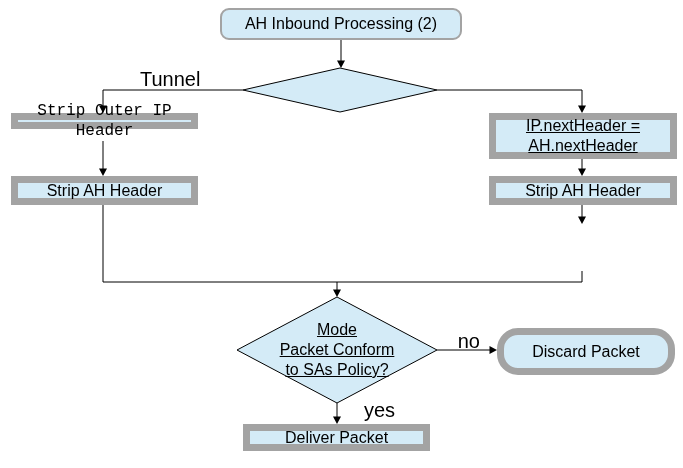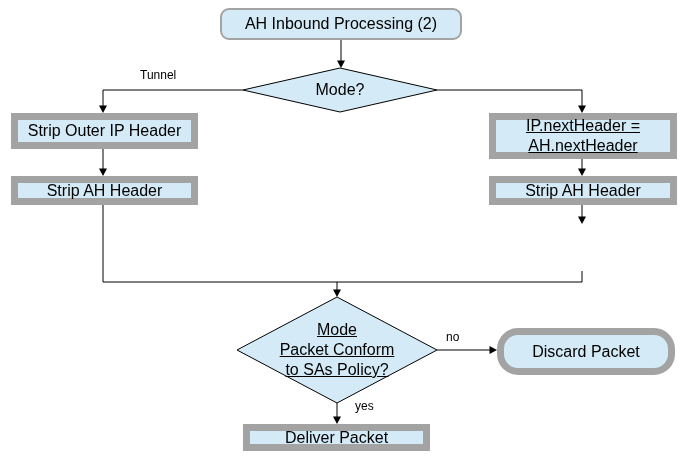--- a/index.html
+++ b/index.html
@@ -14,21 +14,21 @@
   .node{
     position:absolute;box-sizing:border-box;background:#d4ebf7;border:7px solid #a3a3a3;
     display:flex;flex-direction:column;align-items:center;justify-content:center;
     text-align:center;font-size:16px;line-height:20px;
   }
   .title-node{border-width:2px;border-radius:9px;}
   .diamond-text{
     position:absolute;display:flex;flex-direction:column;align-items:center;justify-content:center;
     text-align:center;font-size:16px;line-height:20px;
   }
-  .edge-label{position:absolute;font-size:12px;text-align:left;}
+  .edge-label{position:absolute;font-size:20px;text-align:right;}
   .node span,.diamond-text span{display:block;text-decoration:underline;}
 </style>
 </head>
 <body>
 
 <div class="canvas">
 
   <svg class="connector-layer" width="683" height="468" viewBox="0 0 683 468">
 
     <polygon class="shape" points="340,68 437,90 340,112 243,90"></polygon>
@@ -59,37 +59,36 @@
 
     <line class="edge" x1="437" y1="350" x2="490" y2="350"></line>
     <polygon class="ah" points="497,350 489.5,346 489.5,354"></polygon>
 
     <line class="edge" x1="337" y1="403" x2="337" y2="417"></line>
     <polygon class="ah" points="337,424 333,416.5 341,416.5"></polygon>
   </svg>
 
   <div class="node title-node" style="left:220px;top:8px;width:242px;height:32px;">AH Inbound Processing (2)</div>
 
-  <div class="node" style="left:11px;top:113px;width:187px;height:36px;">Strip Outer IP Header</div>
+  <div class="node" style="left:11px;top:113px;width:187px;height:16px;font-family:Liberation Mono, monospace;">Strip Outer IP Header</div>
 
   <div class="node" style="left:11px;top:176px;width:187px;height:29px;">Strip AH Header</div>
 
   <div class="node" style="left:489px;top:113px;width:188px;height:46px;">
     <span>IP.nextHeader =</span>
     <span>AH.nextHeader</span>
   </div>
 
   <div class="node" style="left:489px;top:176px;width:188px;height:29px;">Strip AH Header</div>
 
 
   <div class="node" style="left:497px;top:328px;width:178px;height:47px;border-radius:21px;">Discard Packet</div>
 
   <div class="node" style="left:243px;top:424px;width:187px;height:27px;">Deliver Packet</div>
 
-  <div class="diamond-text" style="left:290px;top:80px;width:100px;height:20px;">Mode?</div>
 
   <div class="diamond-text" style="left:252px;top:320px;width:170px;height:60px;">
     <span>Mode</span>
     <span>Packet Conform</span>
     <span>to SAs Policy?</span>
   </div>
 
   <div class="edge-label" style="left:140px;top:68px;width:60px;">Tunnel</div>
 
 

